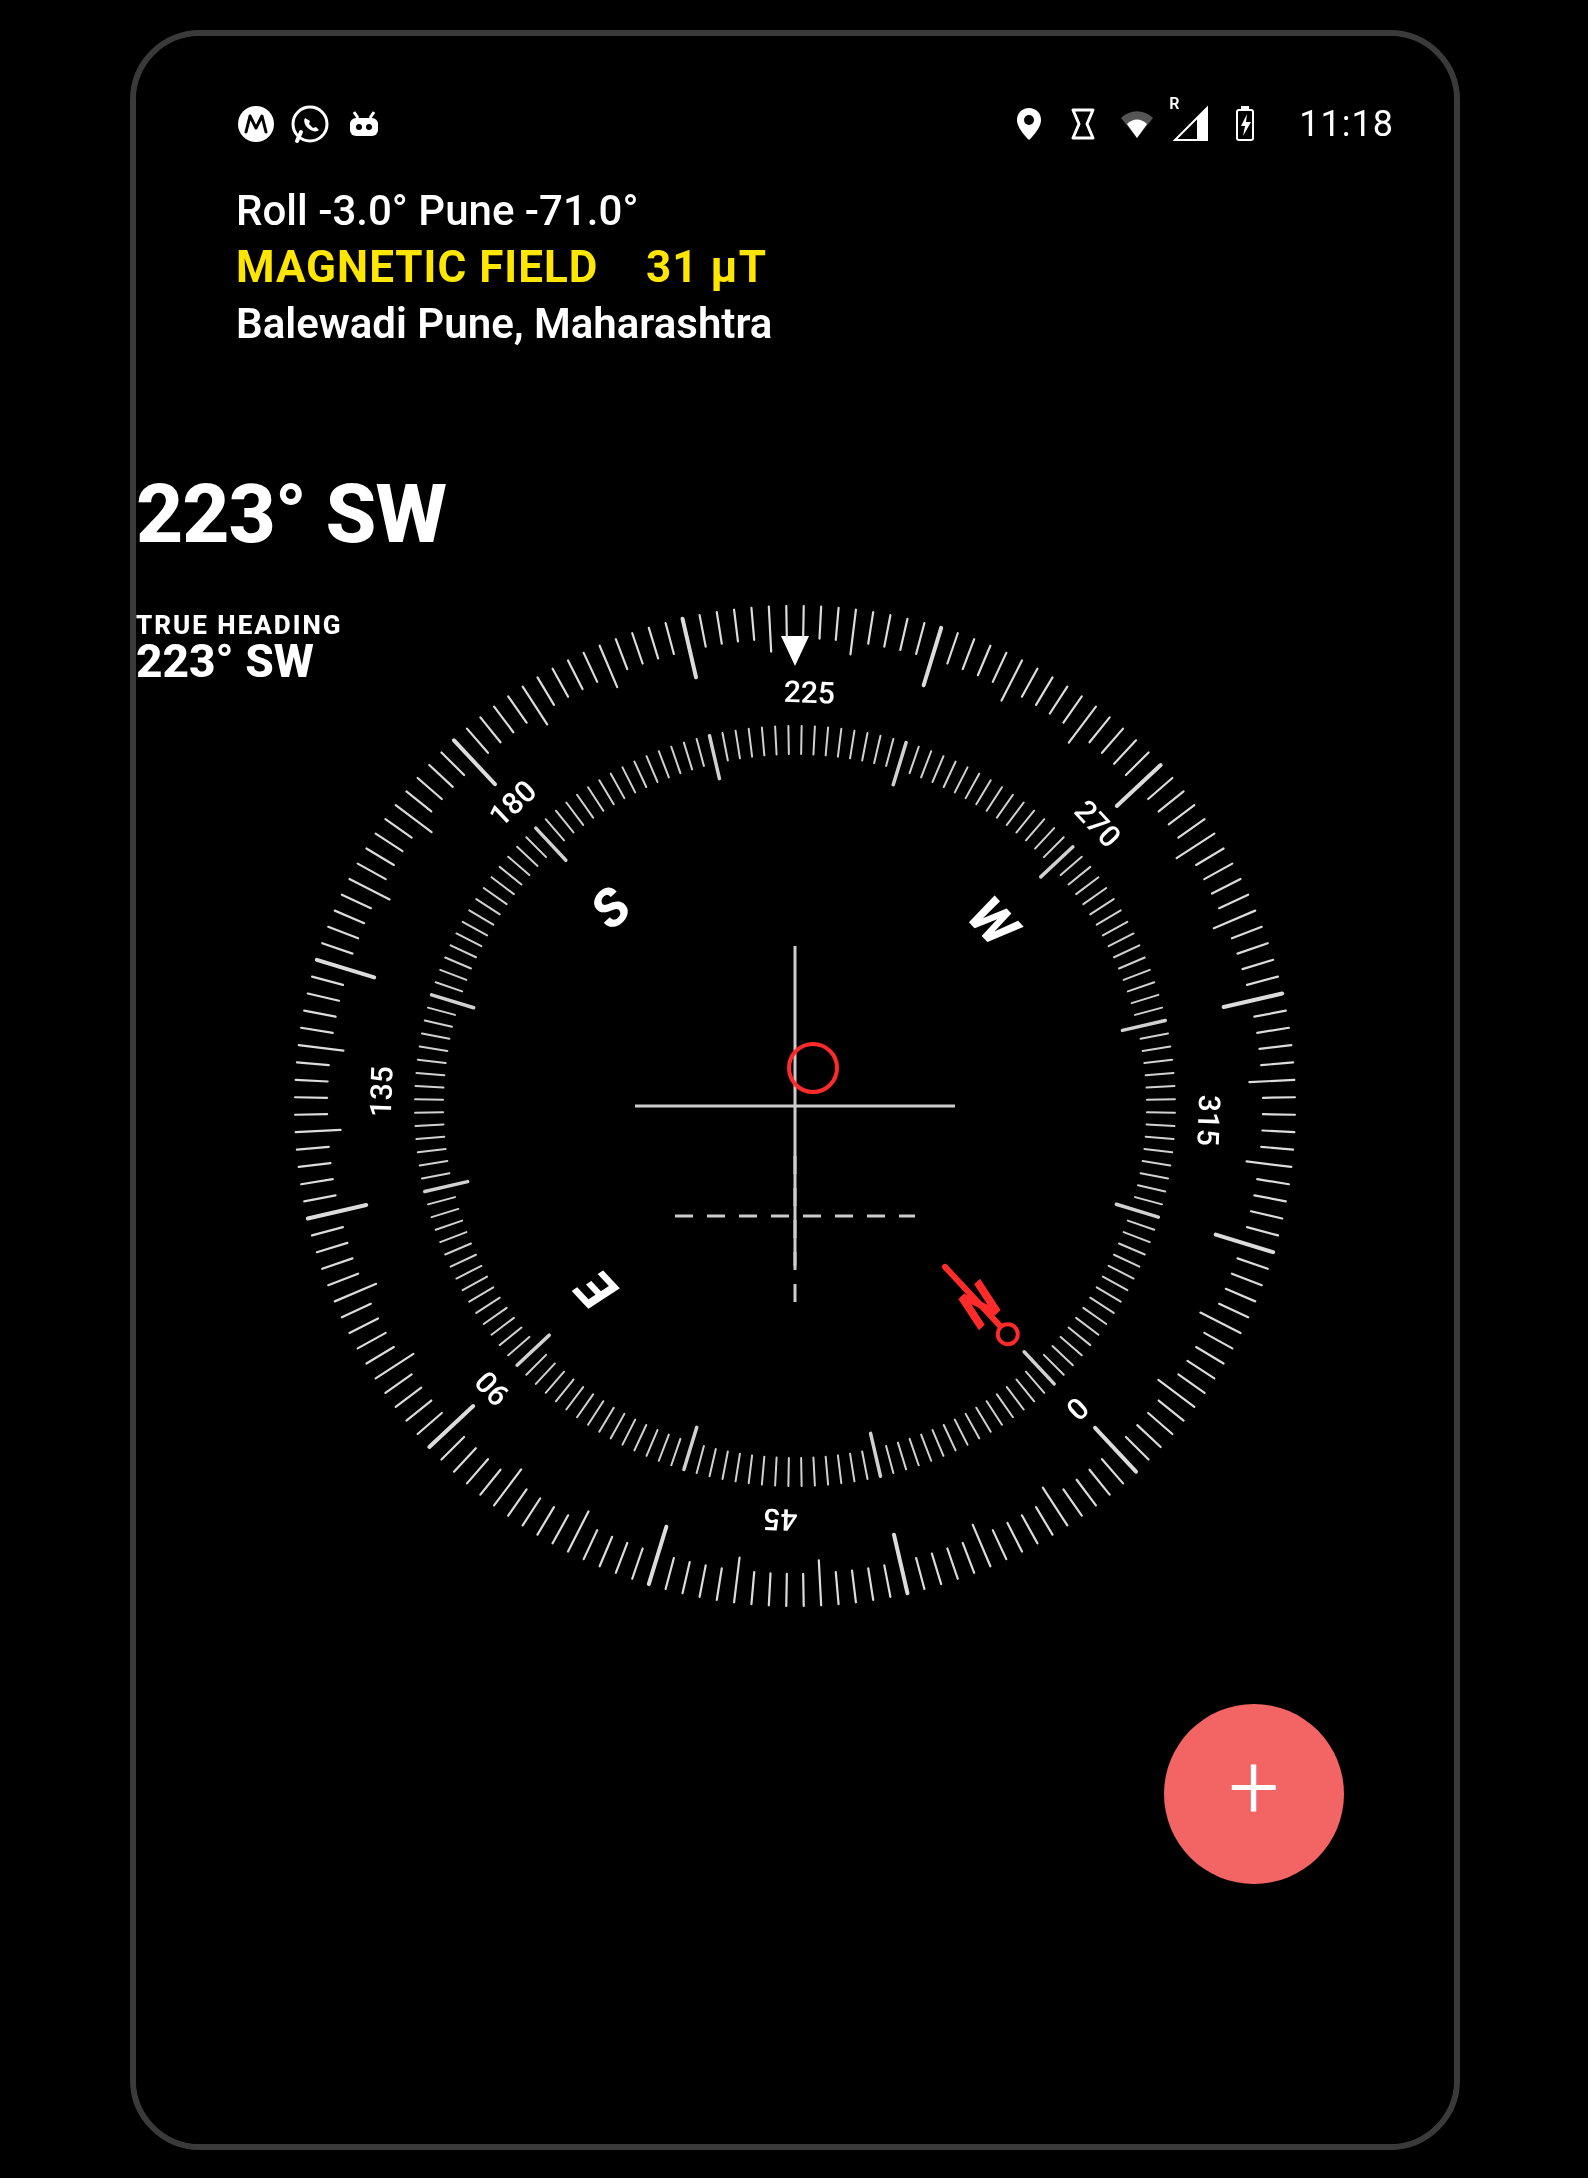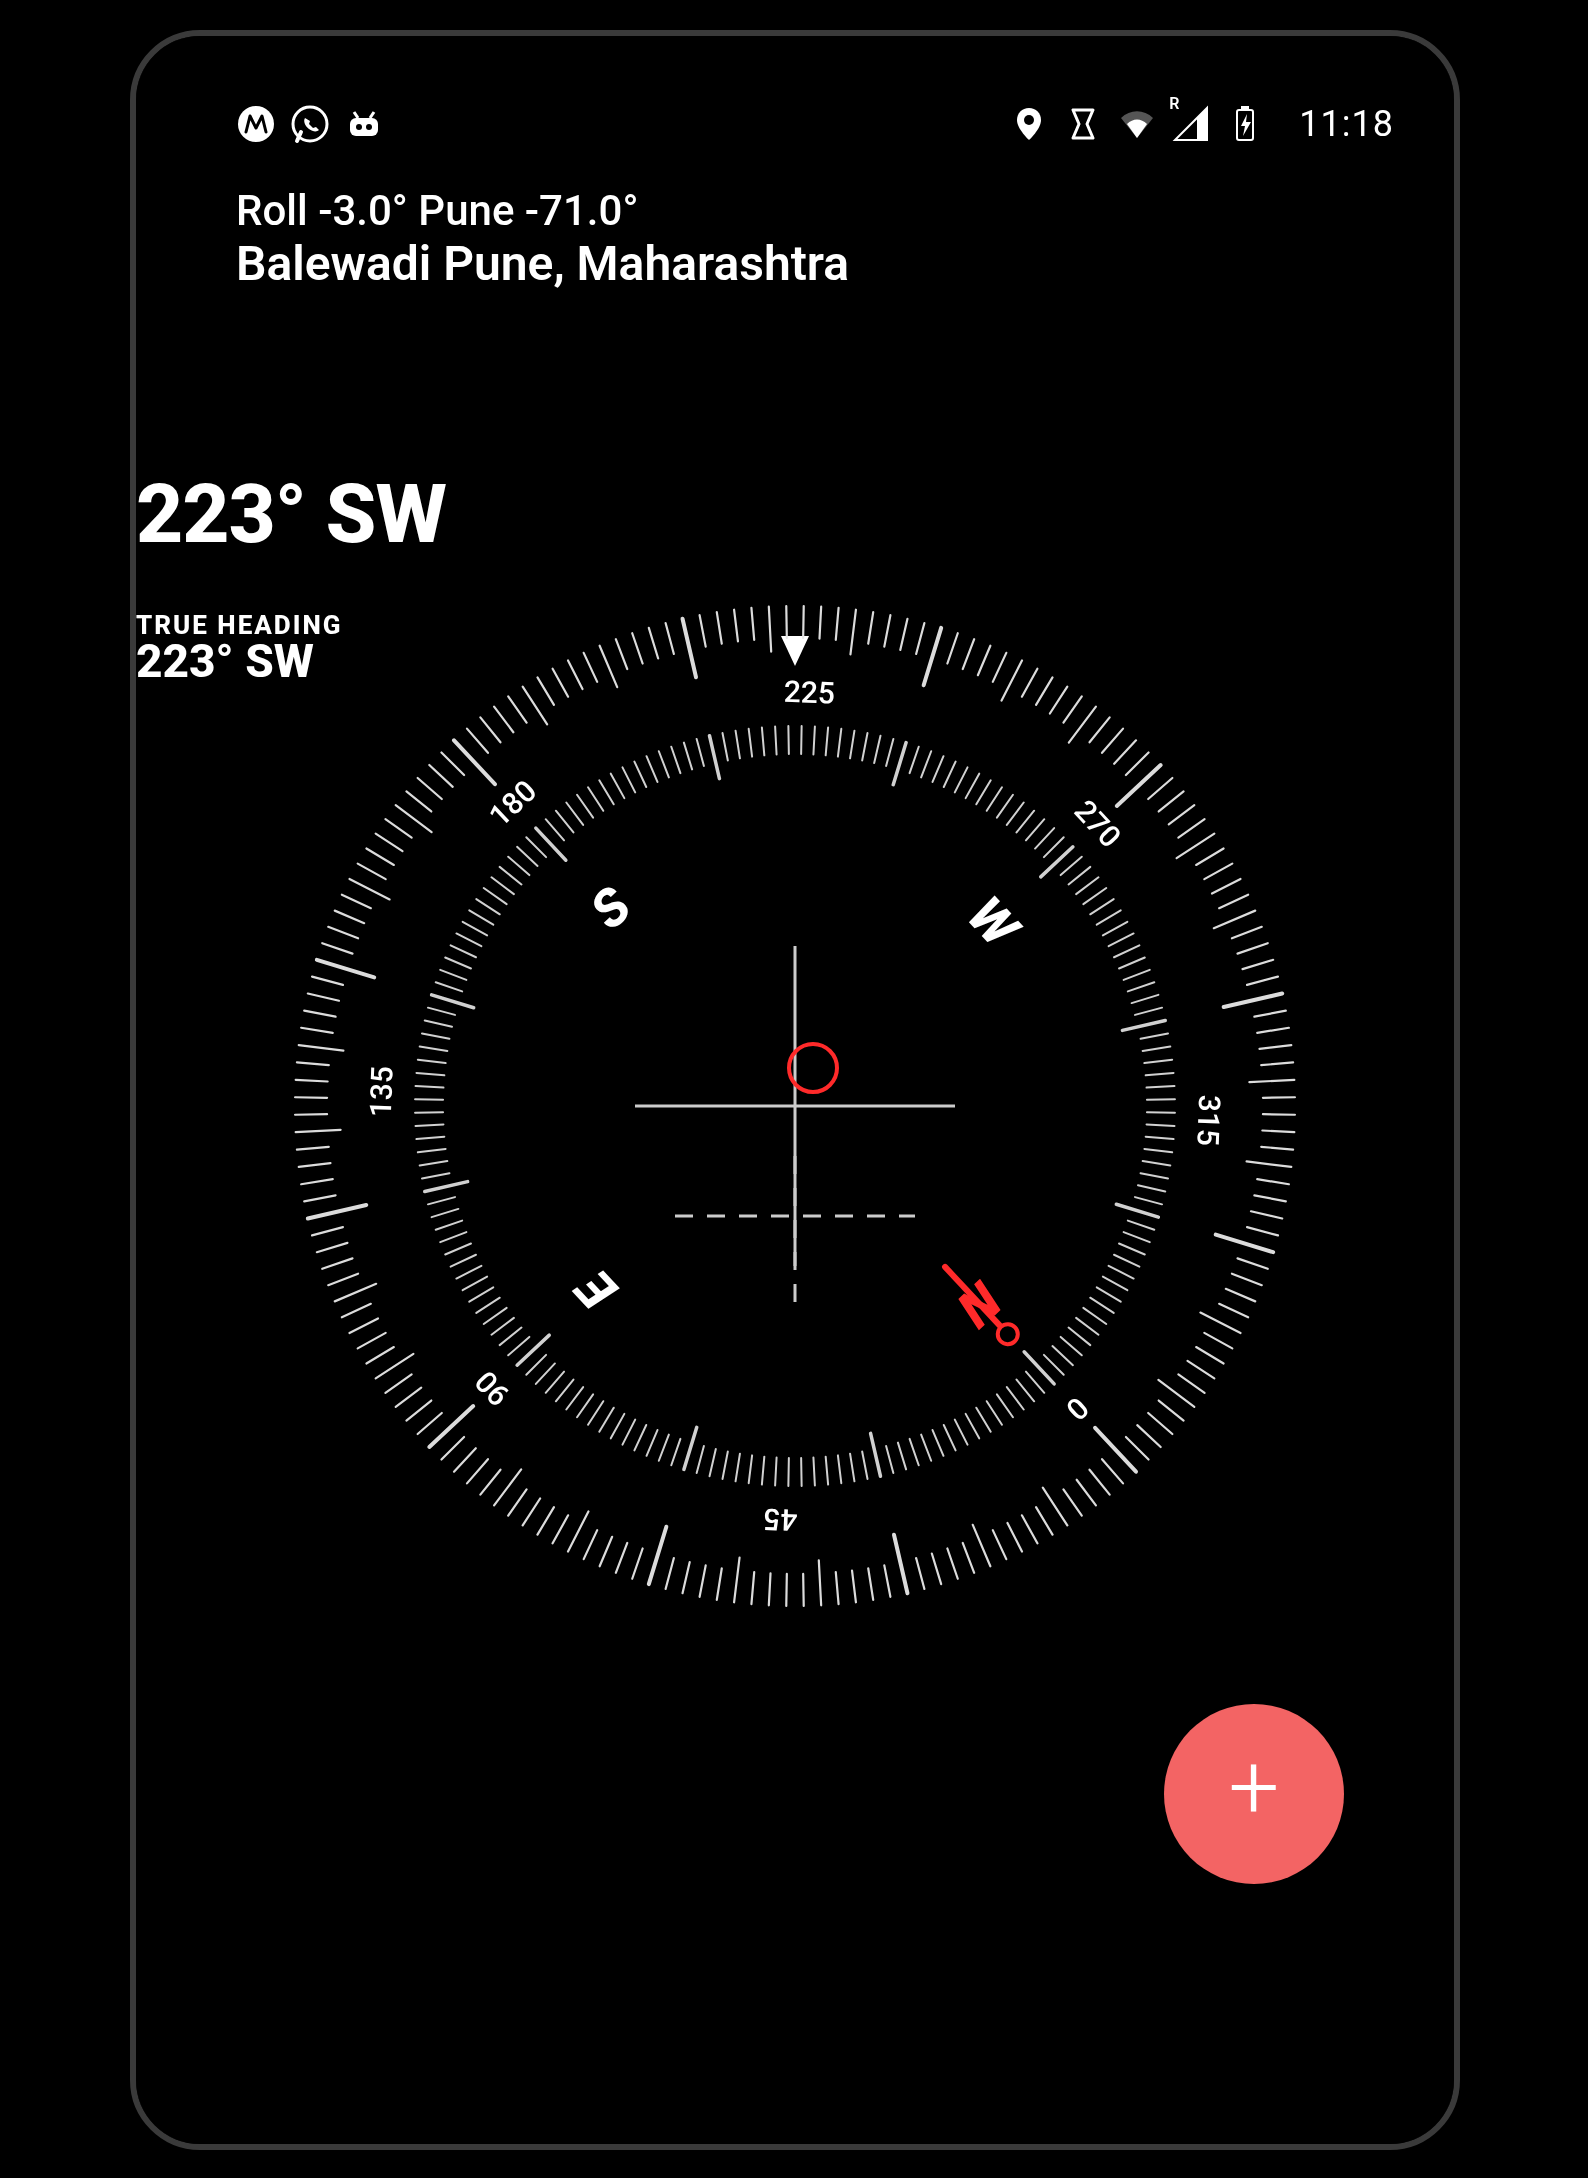--- a/index.html
+++ b/index.html
@@ -26,21 +26,21 @@
     color:#fff;
   }
   .sb-left, .sb-right { display:flex; align-items:center; gap:14px; }
   .sb-right .clock { font-size:36px; font-weight:400; letter-spacing:1px; margin-left:20px; }
   .sb-ico { width:40px; height:40px; display:inline-block; }
 
   
   .info { position:absolute; left:100px; top:150px; color:#fff; }
   .info .rollpitch { font-size:42px; font-weight:500; }
   .info .magfield  { font-size:44px; font-weight:700; color:#ffe600; letter-spacing:1px; margin-top:6px; }
-  .info .location  { font-size:48px; font-weight:600; }
+  .info .location  { font-size:42px; font-weight:600; margin-top:6px; }
 
   
   .headings {
     position:absolute; top:430px; left:0; right:0;
     display:flex; justify-content:center; align-items:baseline; gap:50px;
     color:#fff; white-space:nowrap;flex-direction:column;
   }
   .heading-main { font-size:82px; font-weight:800; letter-spacing:-1px; }
   .heading-true { display:flex; flex-direction:column; align-items:flex-start; line-height:1; }
   .heading-true .lbl { font-size:26px; font-weight:800; letter-spacing:2px; }
@@ -140,20 +140,25 @@
       </div>
 
       <div class="info">
         <div class="rollpitch">
           <span>Roll</span>
           <span> </span>
           <span>-3.0°</span>
           <span>Pune</span>
           <span> </span>
           <span>-71.0°</span>
+        </div>
+        <div class="magfield">
+          <span>MAGNETIC FIELD</span>
+          <span>&nbsp;&nbsp;</span>
+          <span>31 μT</span>
         </div>
         <div class="location">Balewadi Pune, Maharashtra</div>
       </div>
 
       <div class="headings">
         <div class="heading-main">
           <span>223°</span>
           <span> </span>
           <span>SW</span>
         </div>

